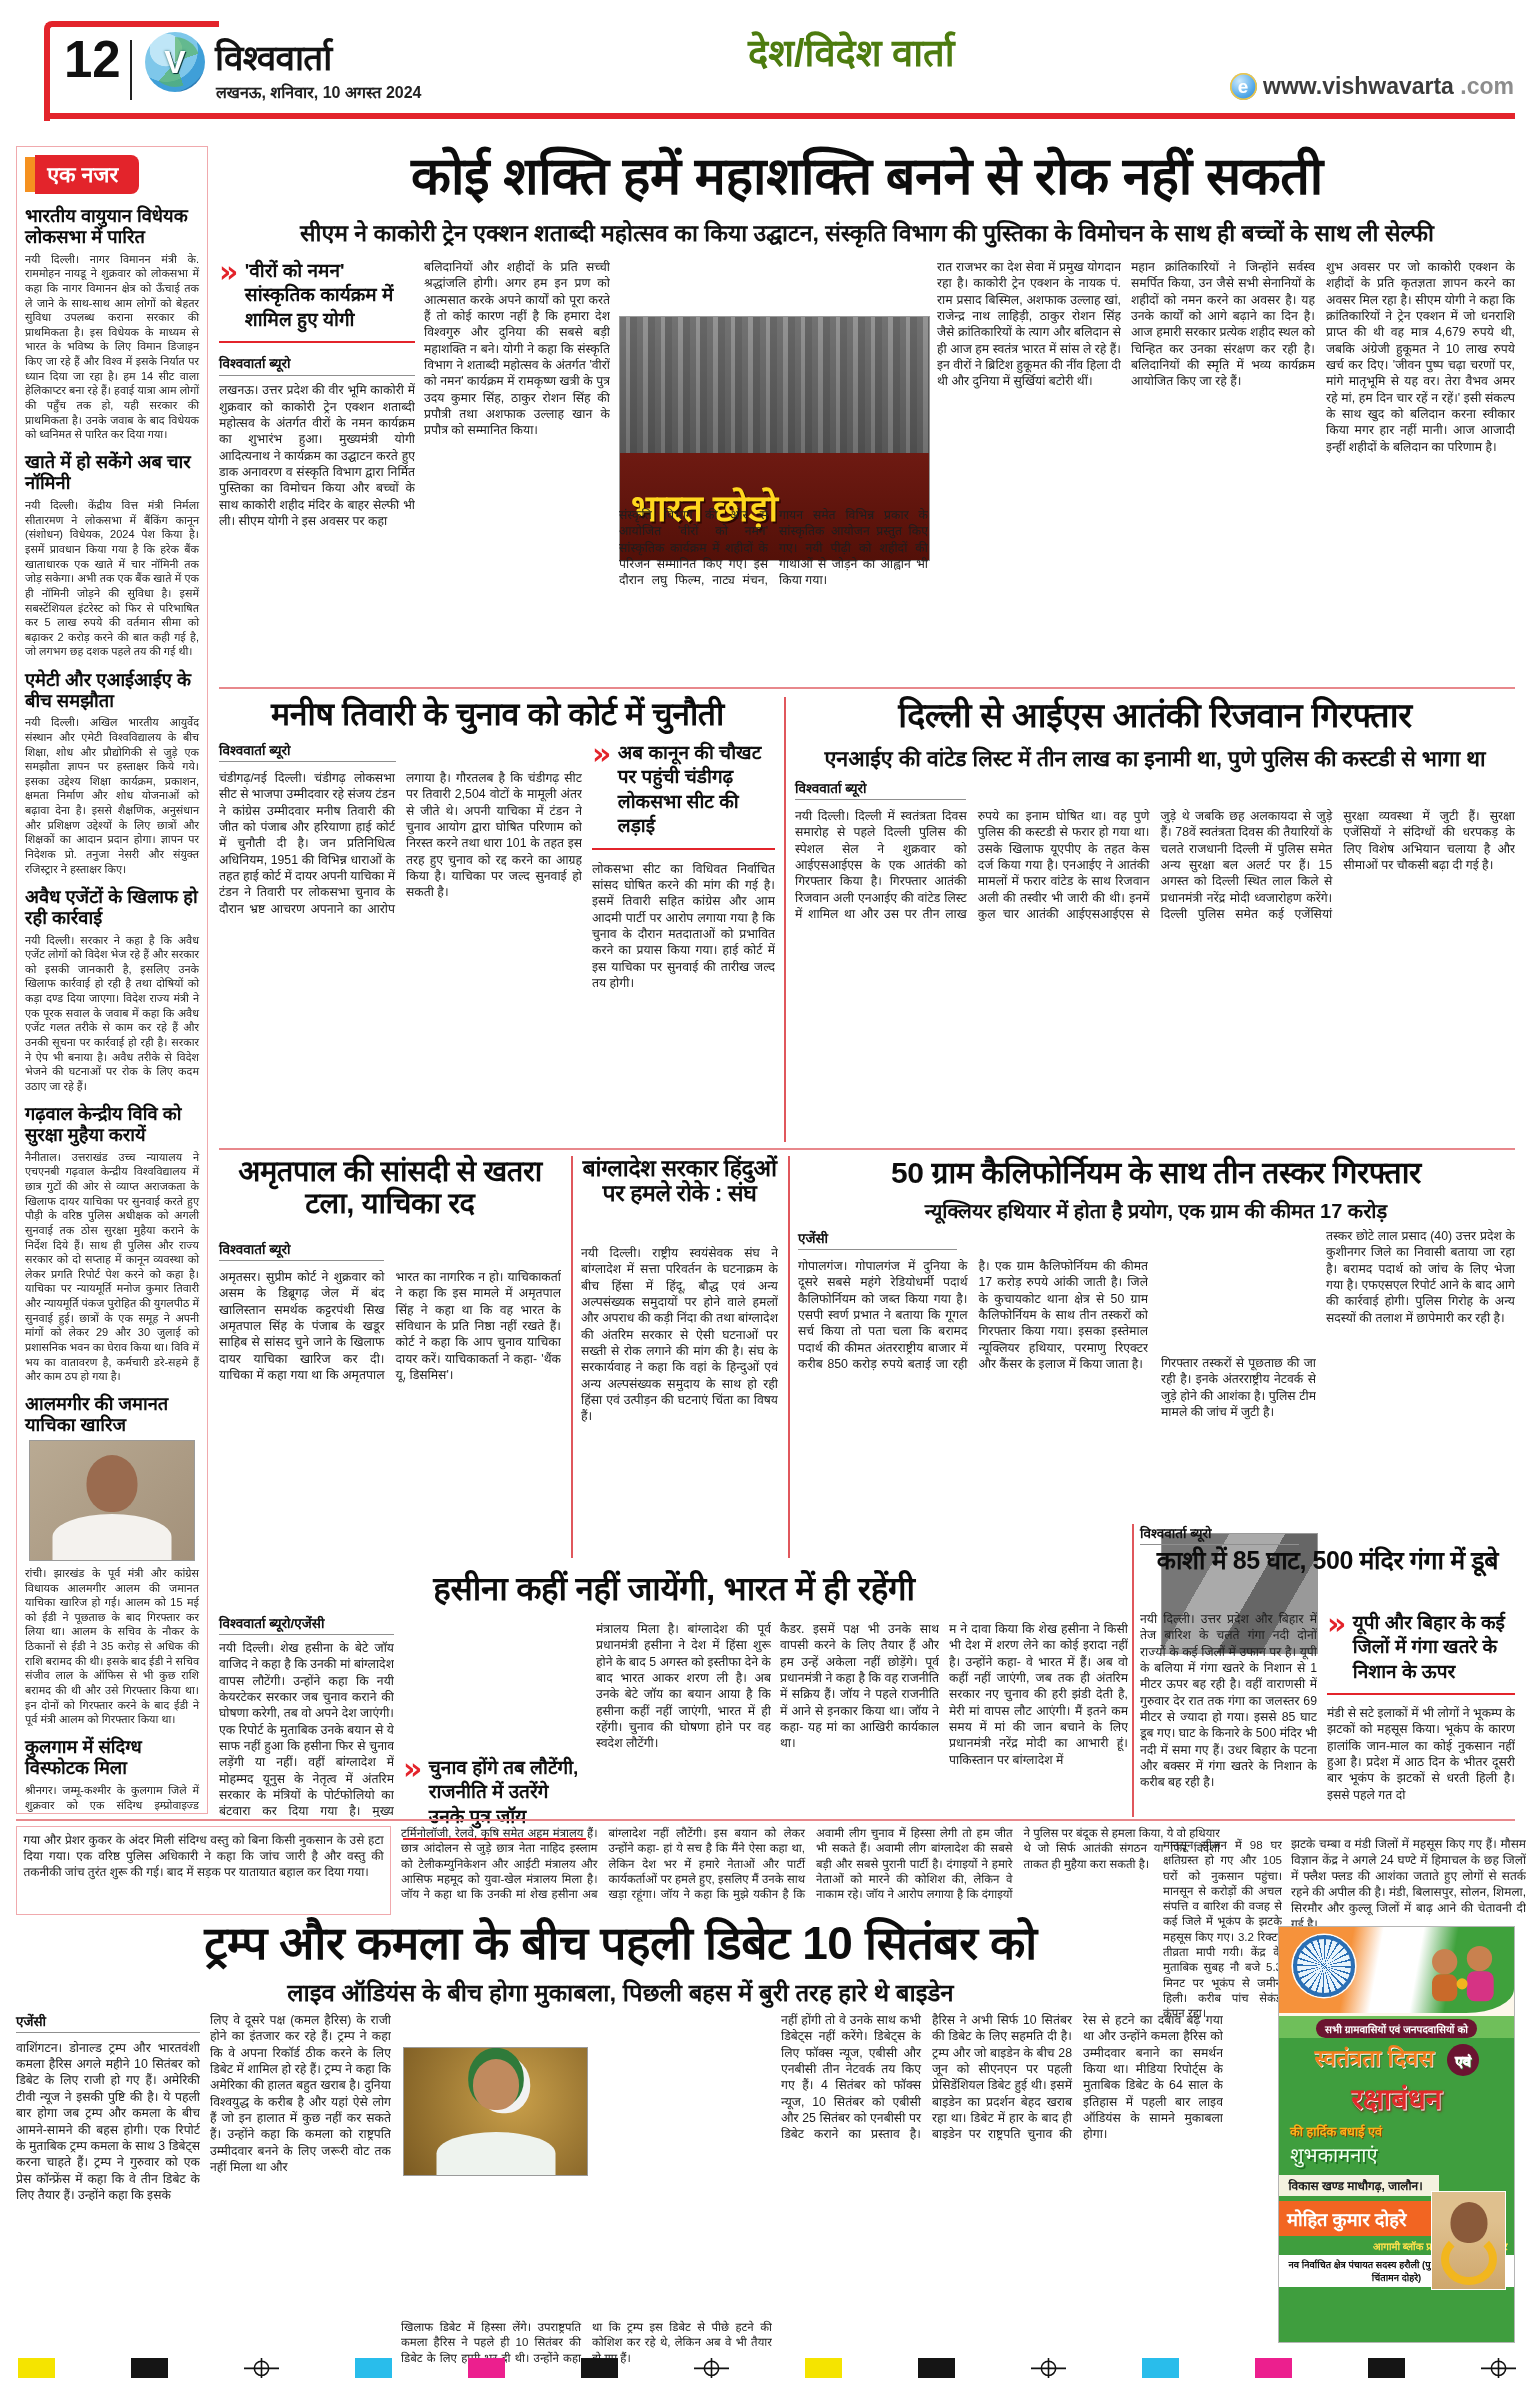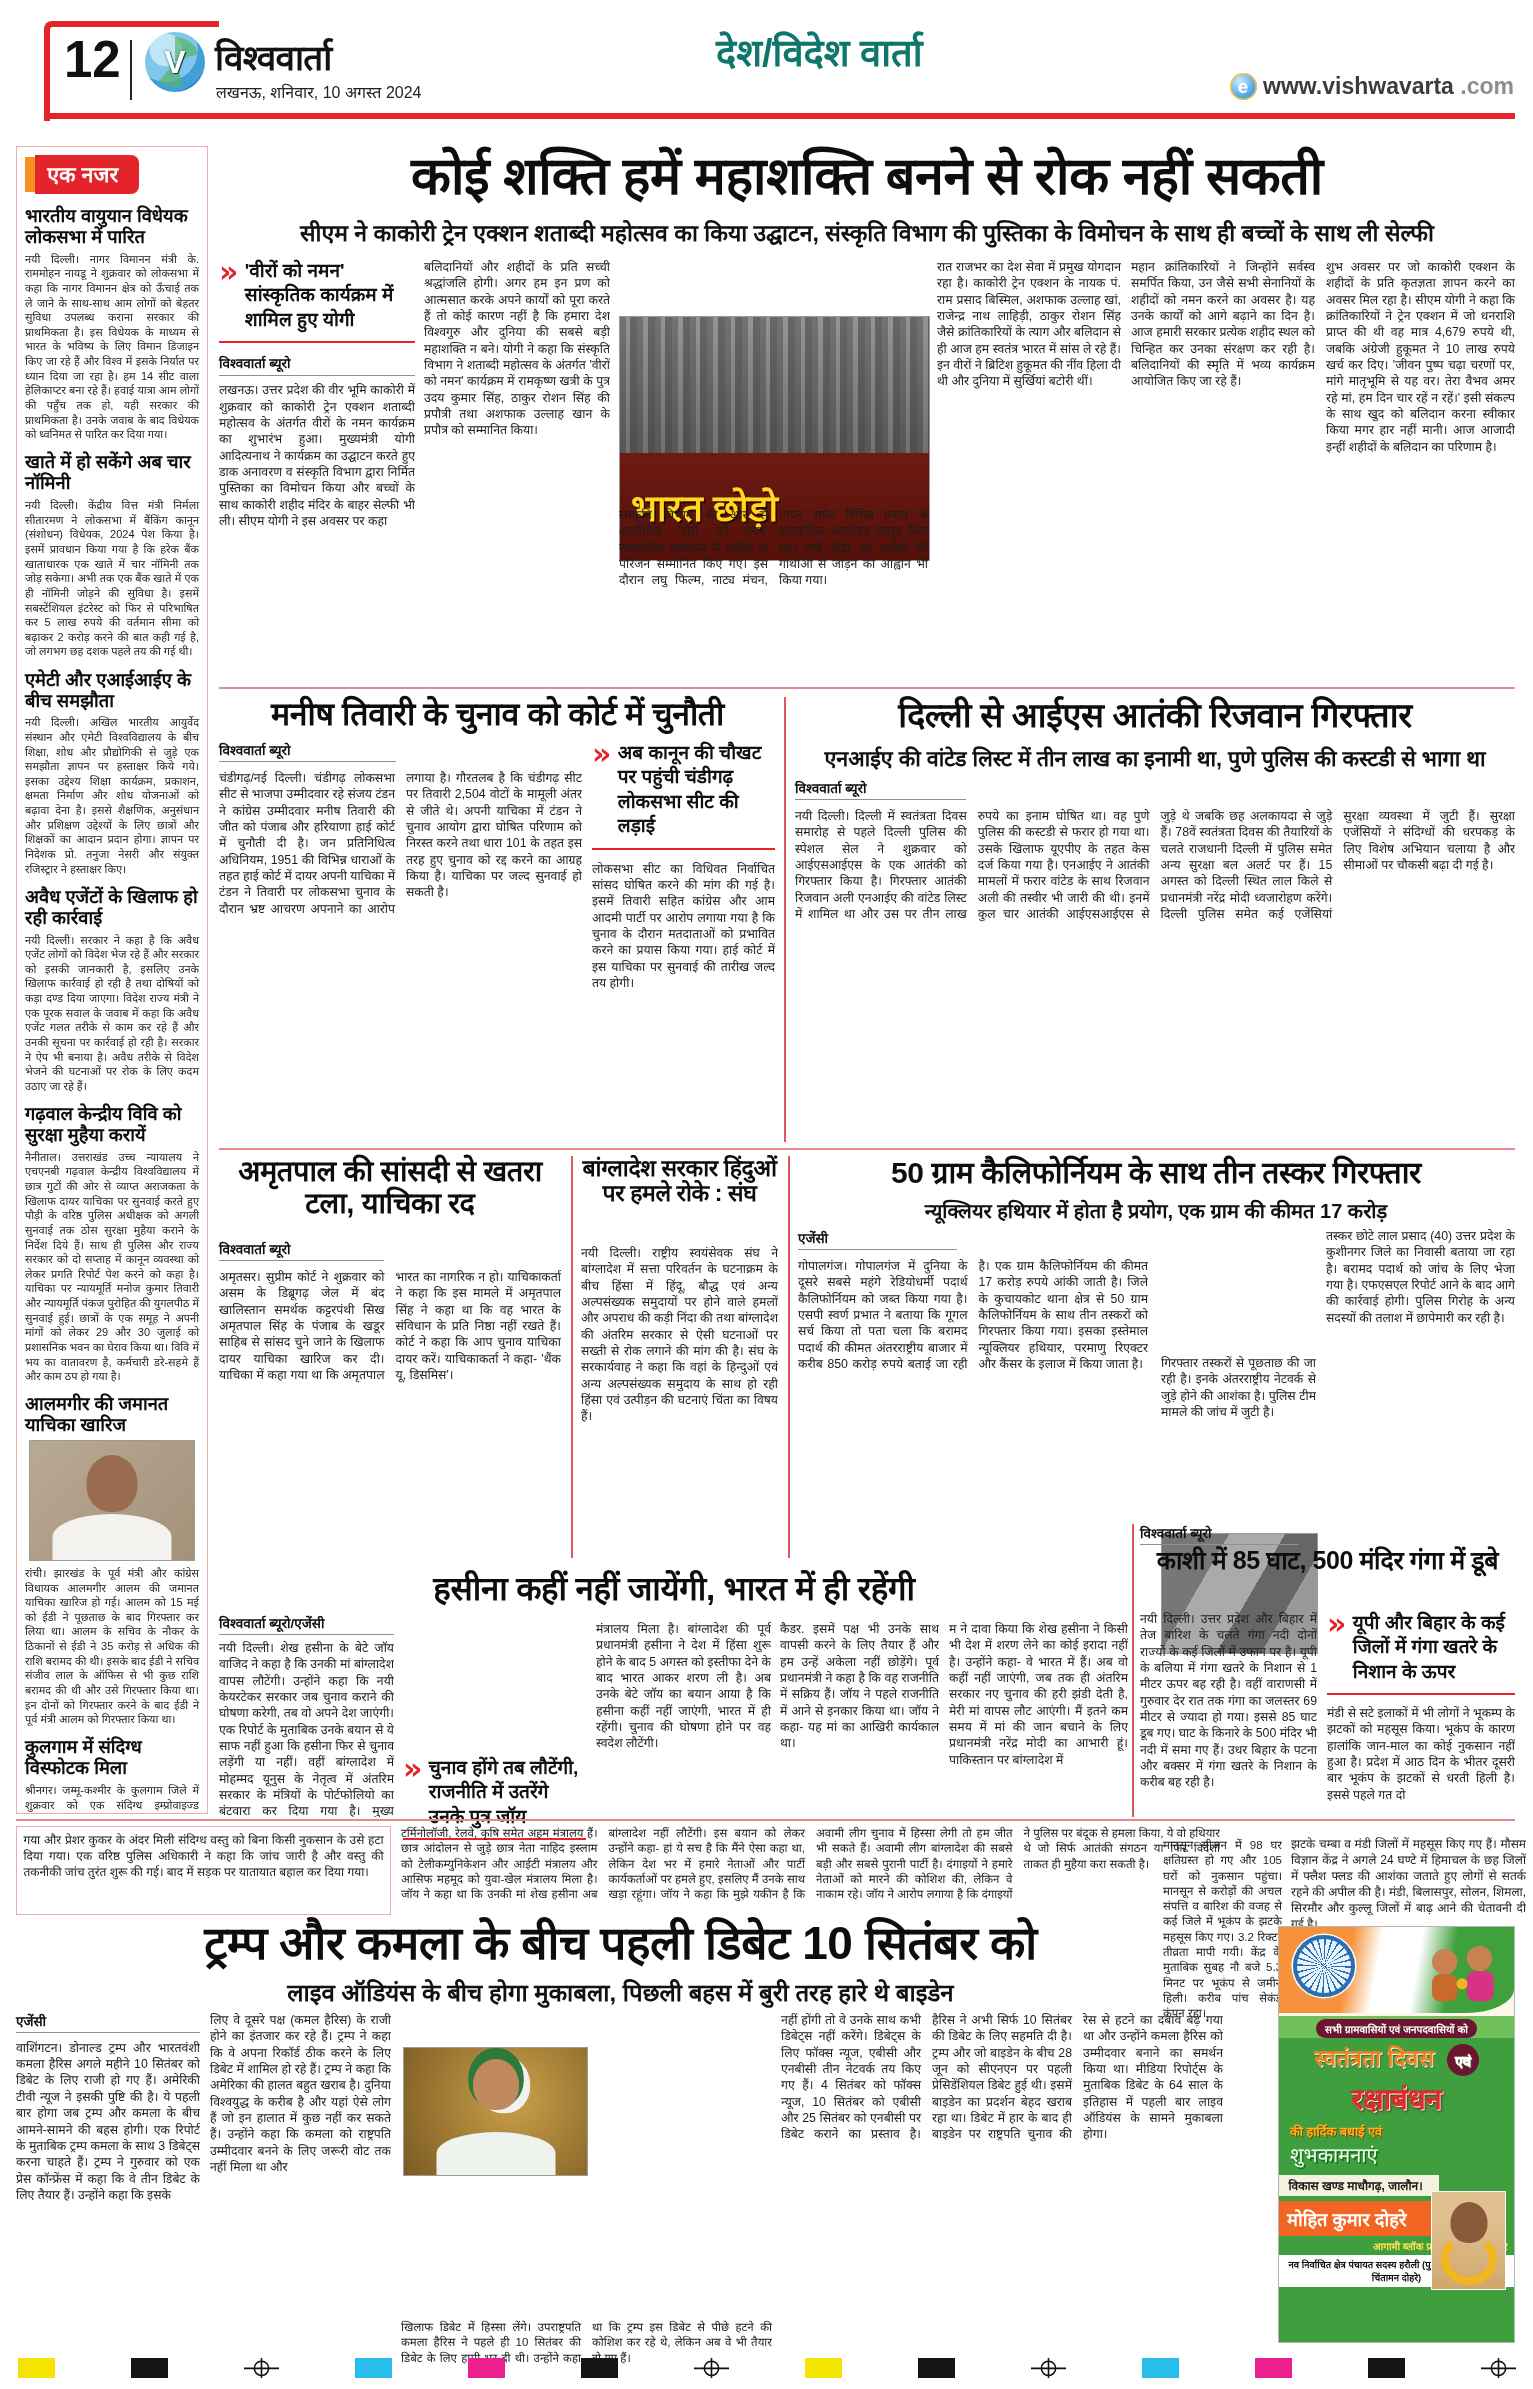--- a/index.html
+++ b/index.html
@@ -14,22 +14,22 @@
   .kicker .ktext{font-size:19px;font-weight:700;line-height:1.28;color:#111;}
   .vrule{width:1.6px;background:#e0575c;}
   .hrule{height:1.6px;background:#e8888c;}
   .cols2{column-count:2;column-gap:11px;}
   .cols3{column-count:3;column-gap:11px;}
   .cols4{column-count:4;column-gap:11px;}
   .photo{border:0.8px solid #9a9a9a;overflow:hidden;position:relative;}
   
   .pageno{font-size:51px;font-weight:900;color:#111;}
   .masthead{font-size:35px;font-weight:900;color:#131313;letter-spacing:-0.8px;}
-  .citydate{font-size:16px;font-weight:400;color:#222;}
-  .section{font-size:38px;font-weight:900;color:#0f766e;}
+  .citydate{font-size:16px;font-weight:700;color:#222;}
+  .section{font-size:38px;font-weight:900;color:#4d7c0f;margin-left:32px;}
   .logo{width:60px;height:60px;border-radius:50%;
         background:radial-gradient(circle at 35% 30%,#bfe6f7 0 28%,#7ec7ea 29% 55%,#3f9fd8 56% 75%,#2f7fb8 76% 100%);
         display:flex;align-items:center;justify-content:center;position:relative;}
   .logo:before{content:"";position:absolute;inset:4.8px;border-radius:50%;
         background:conic-gradient(#58b368 0 70deg,transparent 70deg 160deg,#58b368 160deg 220deg,transparent 220deg 360deg);opacity:.7;}
   .logo span{position:relative;font-size:32px;font-weight:900;color:#fff;text-shadow:0 0 2.4px #155, 0.8px 0.8px 0 #133;}
   .web{display:flex;align-items:center;gap:6.4px;}
   .web .e{width:27px;height:27px;border-radius:50%;background:radial-gradient(circle at 35% 30%,#cdeafc,#52a8e8 60%,#2f7fc4);
           color:#fff;font-weight:900;font-size:19px;display:flex;align-items:center;justify-content:center;
           box-shadow:0 0 0 1.6px #f4c63f inset;}

